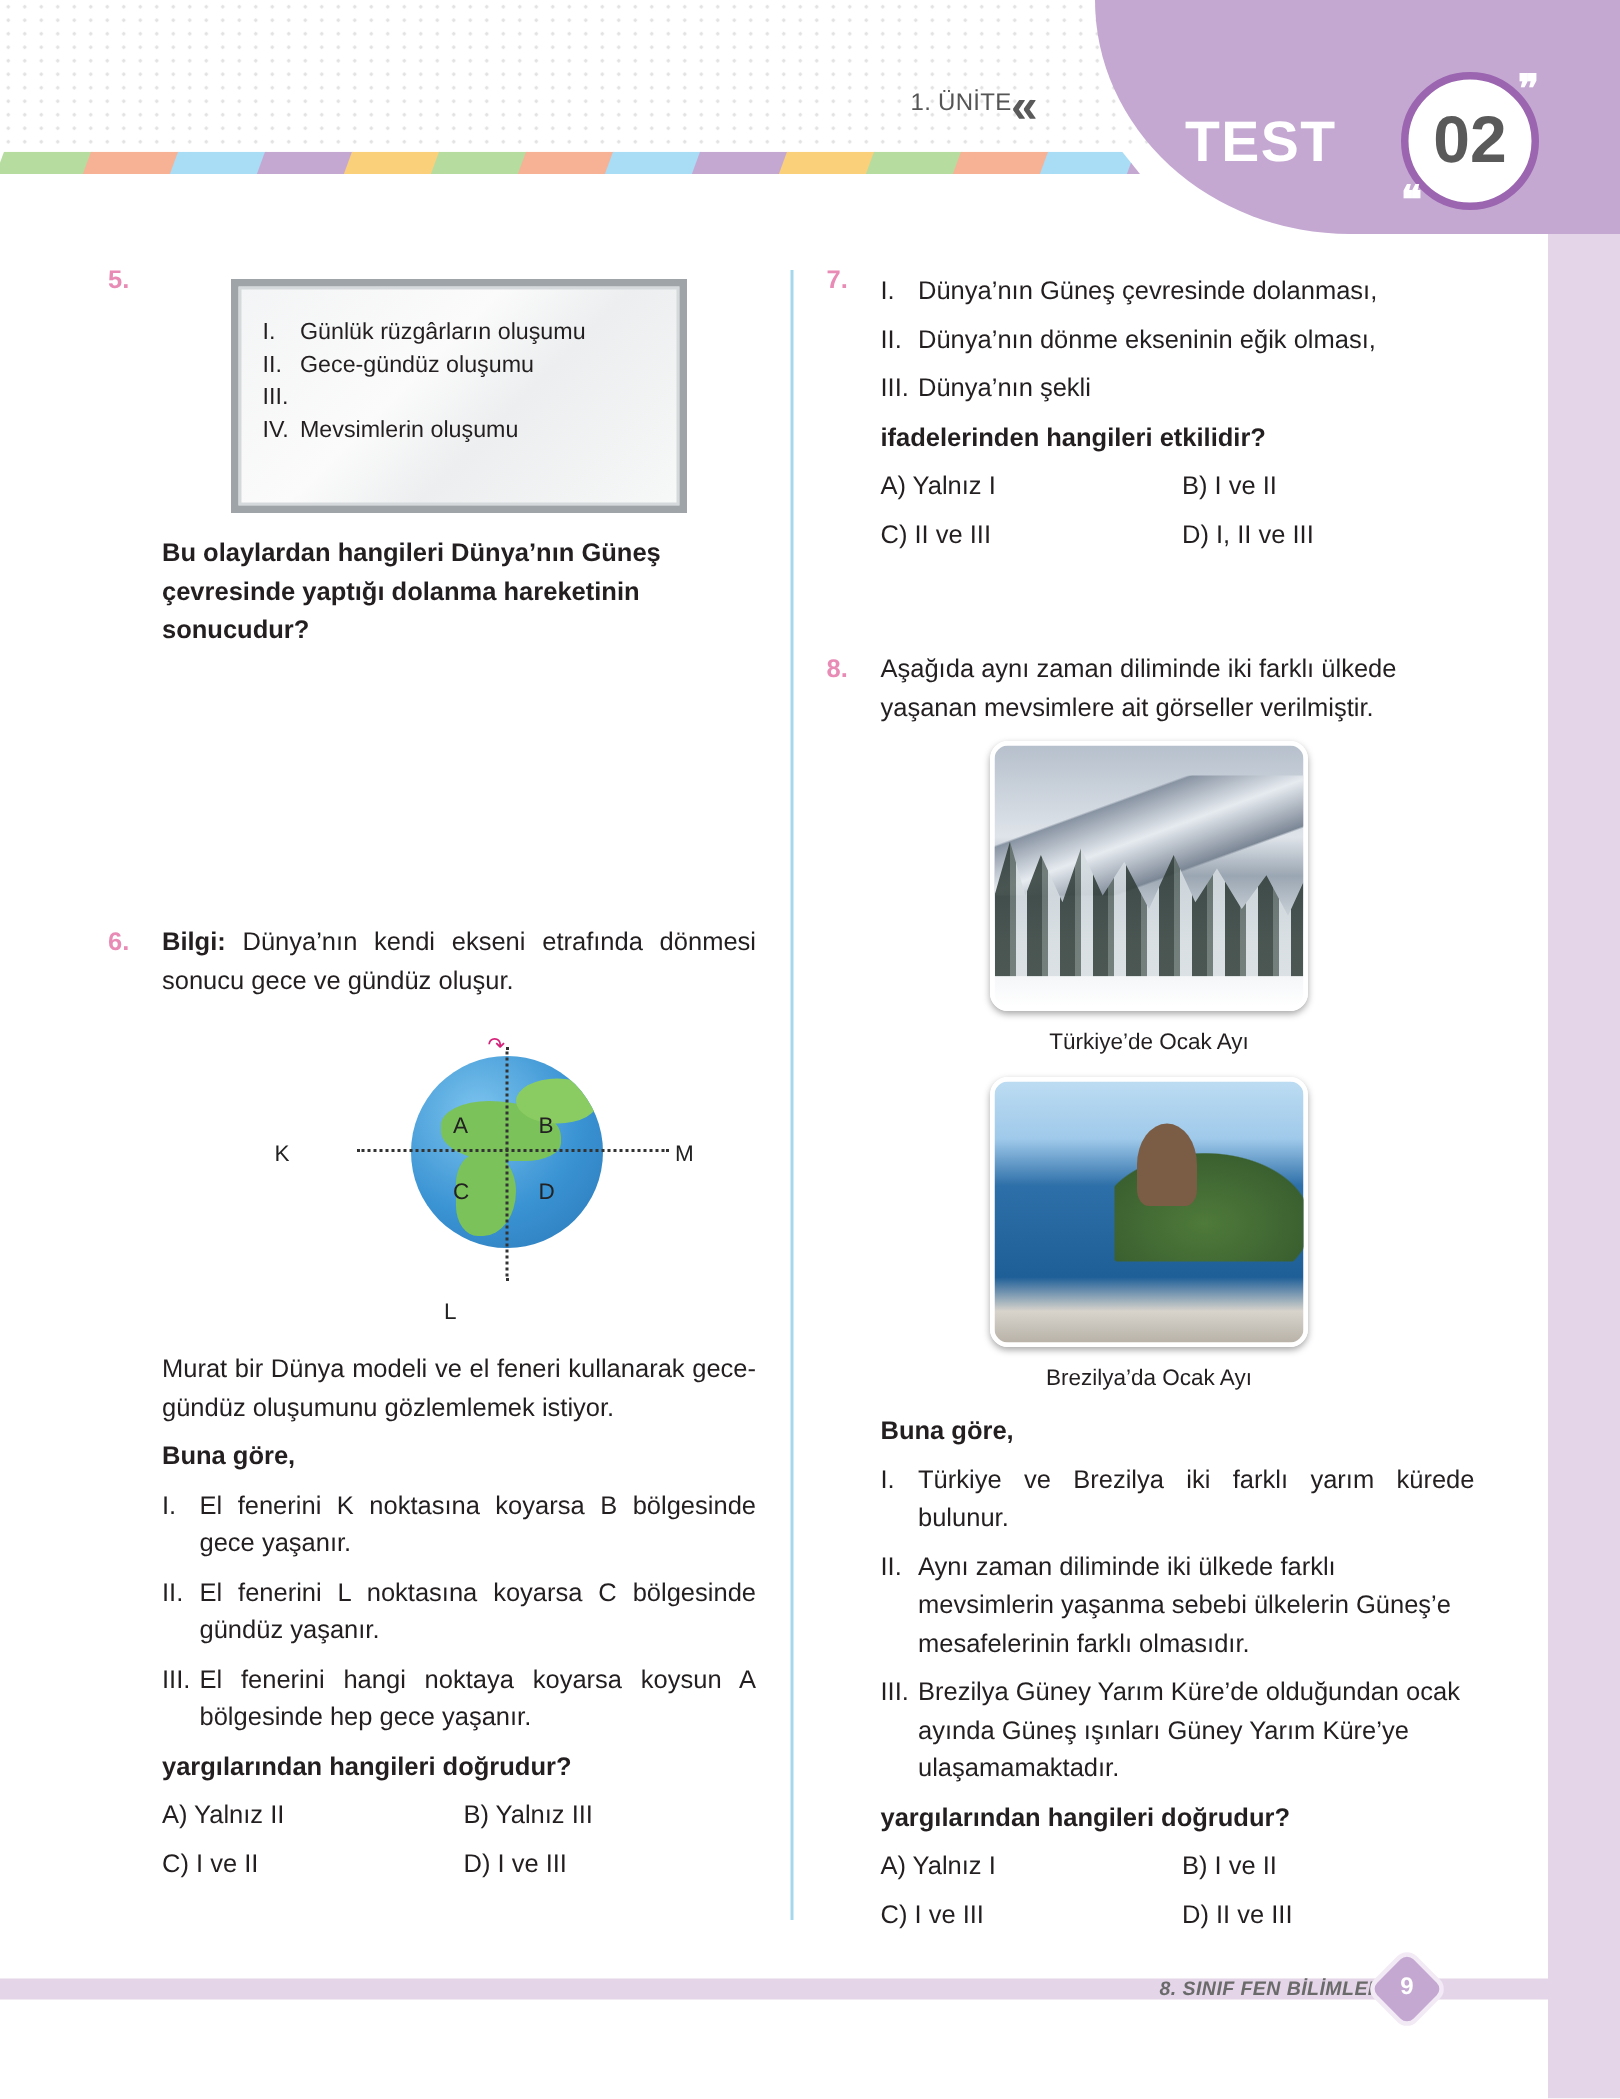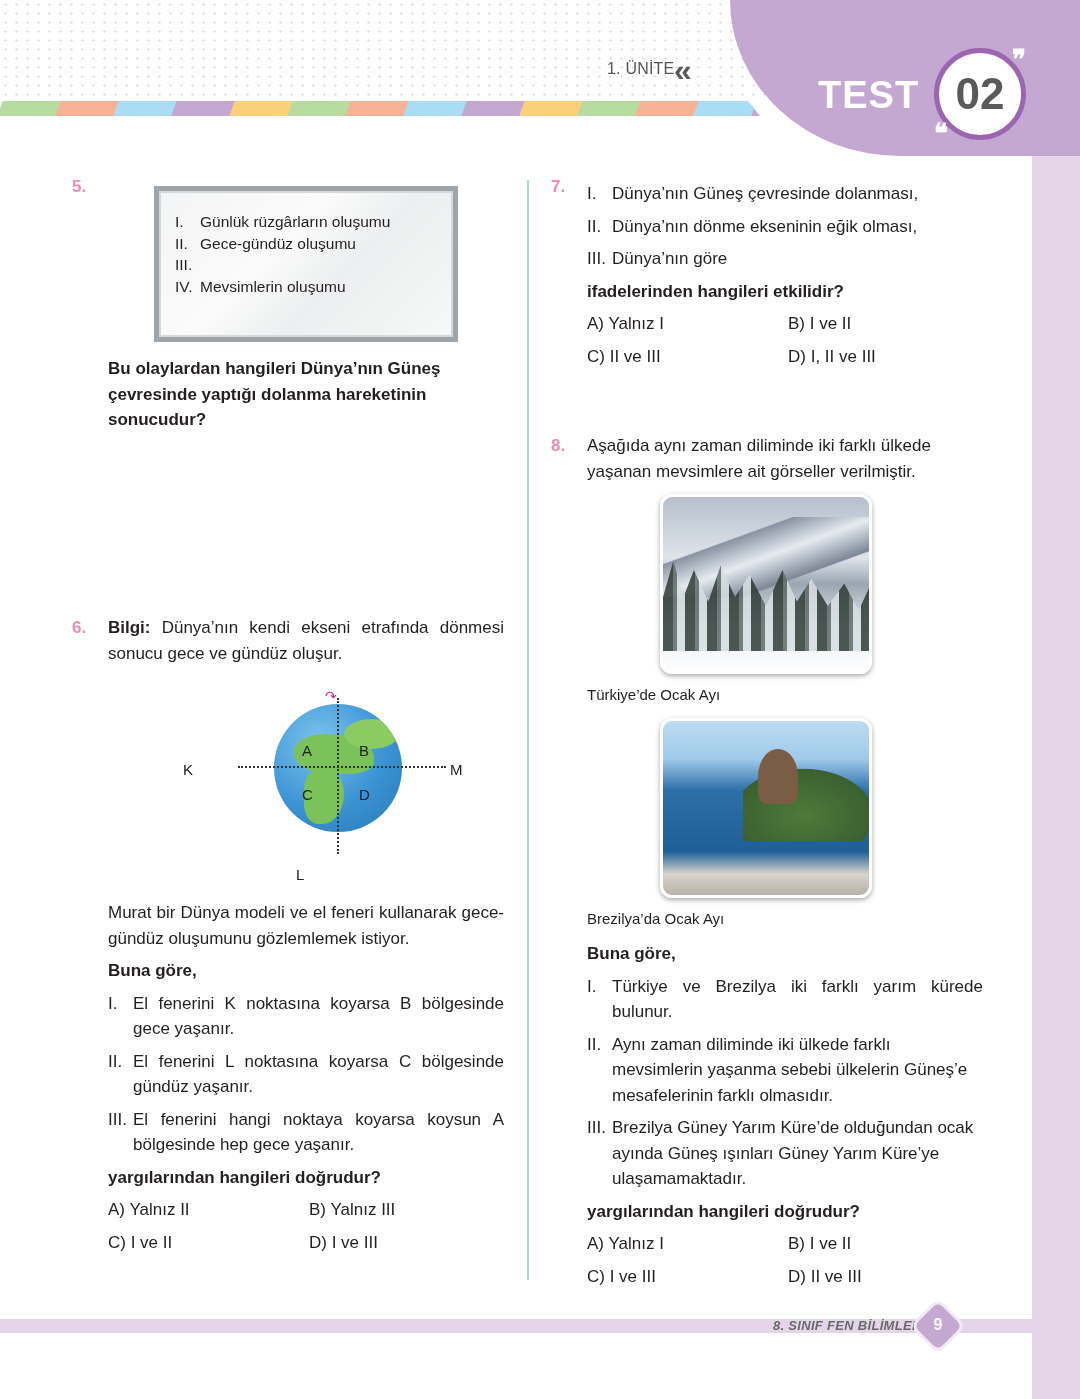--- a/index.html
+++ b/index.html
@@ -10,21 +10,21 @@
   .dots { position: absolute; left: 0; top: 0; width: 780px; height: 100px;
     background-image: radial-gradient(#e2e2e2 1.2px, transparent 1.4px);
     background-size: 11px 9px; }
   .stripe { position: absolute; left: 0; top: 101px; width: 760px; height: 15px; display: flex; overflow: hidden;
     clip-path: polygon(0 0, 748px 0, 760px 100%, 0 100%); }
   .stripe span { flex: 0 0 59px; height: 100%; transform: skewX(-20deg); margin-right: -1px; }
   .unit-label { position: absolute; left: 607px; top: 60px; font-size: 16px; color: #555; letter-spacing: 0.2px; }
   .unit-chev { position: absolute; left: 674px; top: 52px; font-size: 32px; color: #5a5a5a; font-weight: bold; letter-spacing: -6px; }
   .test-blob { position: absolute; left: 730px; top: 0; width: 350px; height: 156px; background: #c4a8d2;
     border-bottom-left-radius: 170px 156px; }
-  .test-word { position: absolute; left: 818px; top: 74px; font-size: 38px; font-weight: bold; color: #ffffff; letter-spacing: 1px; }
+  .test-word { position: absolute; left: 790px; top: 74px; font-size: 38px; font-weight: bold; color: #ffffff; letter-spacing: 1px; }
   .test-circle { position: absolute; left: 934px; top: 48px; width: 92px; height: 92px; border-radius: 50%;
     background: #ffffff; border: 5px solid #9b65b0; display: flex; align-items: center; justify-content: center;
     font-size: 44px; font-weight: bold; color: #5a5a5a; }
   .quote-top { position: absolute; left: 1012px; top: 44px; font-size: 26px; color: #fff; font-weight: bold; }
   .quote-bot { position: absolute; left: 934px; top: 118px; font-size: 26px; color: #fff; font-weight: bold; }
   .side-bar { position: absolute; left: 1032px; top: 156px; width: 48px; height: 1243px; background: #e4d6e8; }
 
   
   .col { position: absolute; top: 174px; font-size: 17px; line-height: 25.5px; }
   .col.left { left: 72px; width: 432px; }
@@ -63,21 +63,21 @@
   .photo.winter { background: linear-gradient(180deg, #b6c0cc 0%, #dfe4ea 35%, #9aa6b2 50%, #e8ecf0 75%, #ffffff 100%); }
   .photo.winter .mtn { position: absolute; left: 0; top: 20px; width: 100%; height: 80px;
     background: linear-gradient(160deg, transparent 30%, #8994a3 31%, #e6ebf0 50%, #7c8796 70%, transparent 71%); }
   .photo.winter .trees { position: absolute; left: 0; bottom: 20px; width: 100%; height: 90px;
     background: repeating-linear-gradient(90deg, #2e3b36 0 10px, #5d6b66 10px 14px, #d6dde1 14px 22px); opacity: 0.85;
     clip-path: polygon(0 40%,5% 0,10% 40%,15% 10%,22% 45%,28% 5%,35% 40%,42% 15%,50% 50%,58% 10%,65% 45%,72% 20%,80% 50%,88% 25%,95% 55%,100% 30%,100% 100%,0 100%); }
   .photo.summer { background: linear-gradient(180deg, #bcdcf2 0%, #9fc9ea 22%, #2d6fa8 40%, #1f5f98 75%, #d8d4cc 88%, #b8b2a8 100%); }
   .photo.summer .hill { position: absolute; left: 80px; top: 35px; width: 150px; height: 85px;
     background: radial-gradient(ellipse at 40% 70%, #4e7a3a 0%, #3b6030 55%, transparent 56%); }
   .photo.summer .peak { position: absolute; left: 95px; top: 28px; width: 40px; height: 55px; background: #7b5c45; border-radius: 50% 50% 20% 20%; }
-  .caption { font-size: 15px; margin: 8px 0 10px 0; width: 358px; }
+  .caption { text-align: center; font-size: 15px; margin: 8px 0 10px 0; width: 358px; }
 
   
   .footer-bar { position: absolute; left: 0; top: 1319px; width: 1032px; height: 14px; background: #e4d6e8; }
   .footer-text { position: absolute; left: 773px; top: 1319px; font-size: 13px; font-style: italic; font-weight: bold; color: #6a6a6a; line-height: 14px; letter-spacing: 0.3px; }
   .page-diamond { position: absolute; left: 921px; top: 1309px; width: 34px; height: 34px; background: #c4a8d2; transform: rotate(45deg);
     border-radius: 6px; box-shadow: 0 0 0 3px #f2eaf5; }
   .page-num { position: absolute; left: 921px; top: 1316px; width: 34px; text-align: center; font-size: 16px; font-weight: bold; color: #fff; }
 </style>
 </head>
 <body>
@@ -192,21 +192,21 @@
       <div class="roman">
           <span class="rn">I.</span>
           <span class="rt">Dünya’nın Güneş çevresinde dolanması,</span>
         </div>
       <div class="roman">
           <span class="rn">II.</span>
           <span class="rt">Dünya’nın dönme ekseninin eğik olması,</span>
         </div>
       <div class="roman">
           <span class="rn">III.</span>
-          <span class="rt">Dünya’nın göre</span>
+          <span class="rt">Dünya’nın şekli</span>
         </div>
       <div class="bold" style="margin-top:7px;">ifadelerinden hangileri etkilidir?</div>
       <div class="opts">
         <span>A) Yalnız I</span>
         <span>B) I ve II</span>
         <span>C) II ve III</span>
         <span>D) I, II ve III</span>
       </div>
     </div>
   </div>

